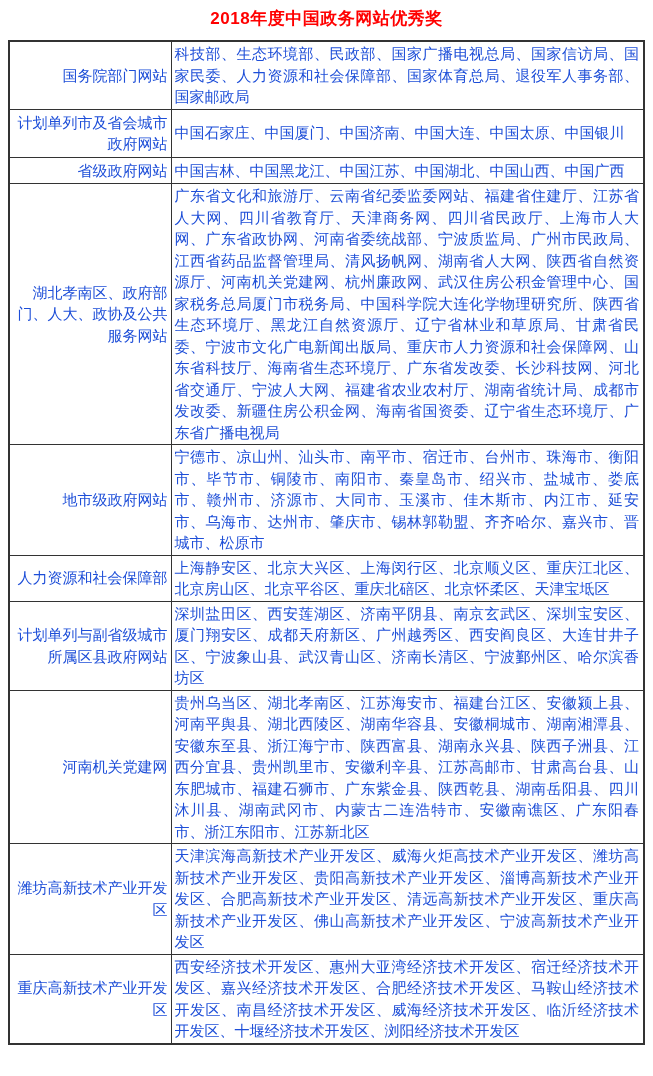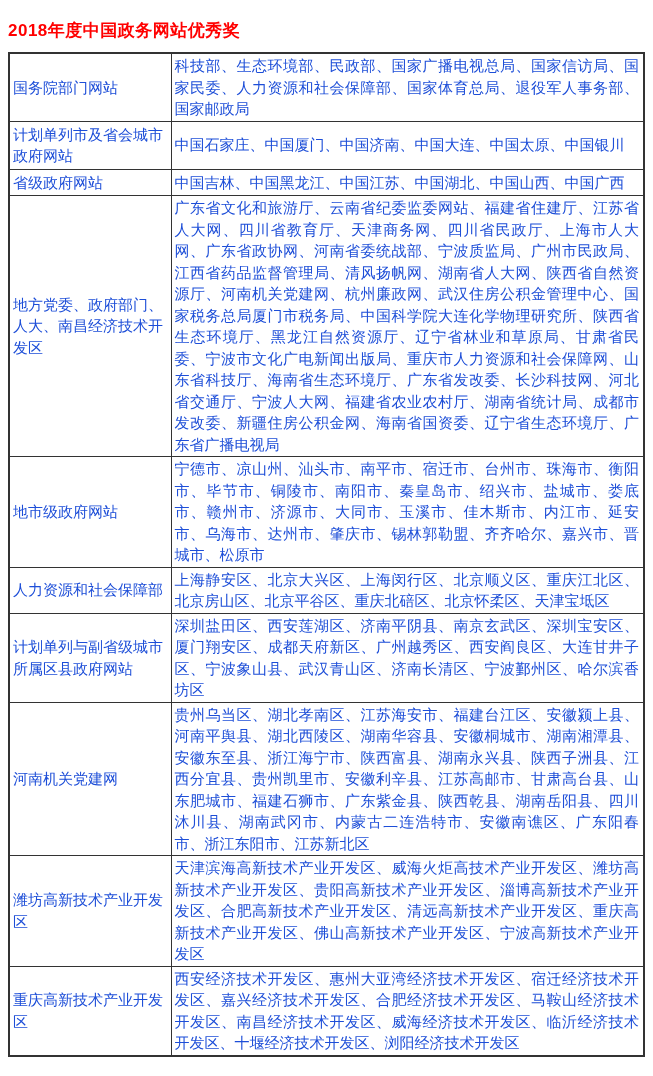--- a/index.html
+++ b/index.html
@@ -9,42 +9,41 @@
     font-family: "Liberation Sans", "DejaVu Sans", sans-serif;
   }
   .page {
     width: 653px;
     padding: 8px 8px 10px 8px;
   }
   .page-title {
     color: #ff0000;
     font-weight: bold;
     font-size: 17px;
-    text-align: left;
+    text-align: center;
     line-height: 22px;
     margin-bottom: 10px;
     letter-spacing: 0.5px;
-    margin-top: 12px;
   }
   table.awards {
     width: 637px;
     border-collapse: collapse;
     table-layout: fixed;
     border: 2px solid #333333;
   }
   table.awards td {
     border: 1px solid #333333;
     font-size: 15px;
     line-height: 21.5px;
     color: #1d4ed8;
     vertical-align: middle;
   }
   td.category-cell {
     width: 162px;
-    text-align: left;
+    text-align: right;
     padding: 2px 3px;
   }
   td.winners-cell {
     text-align: justify;
     padding: 1px 4px 1px 3px;
   }
 </style>
 </head>
 <body>
 
@@ -59,21 +58,21 @@
       </tr>
       <tr>
         <td class="category-cell">计划单列市及省会城市政府网站</td>
         <td class="winners-cell">中国石家庄、中国厦门、中国济南、中国大连、中国太原、中国银川</td>
       </tr>
       <tr>
         <td class="category-cell">省级政府网站</td>
         <td class="winners-cell">中国吉林、中国黑龙江、中国江苏、中国湖北、中国山西、中国广西</td>
       </tr>
       <tr>
-        <td class="category-cell">地方党委、政府部门、人大、南昌经济技术开发区</td>
+        <td class="category-cell">湖北孝南区、政府部门、人大、政协及公共服务网站</td>
         <td class="winners-cell">广东省文化和旅游厅、云南省纪委监委网站、福建省住建厅、江苏省人大网、四川省教育厅、天津商务网、四川省民政厅、上海市人大网、广东省政协网、河南省委统战部、宁波质监局、广州市民政局、江西省药品监督管理局、清风扬帆网、湖南省人大网、陕西省自然资源厅、河南机关党建网、杭州廉政网、武汉住房公积金管理中心、国家税务总局厦门市税务局、中国科学院大连化学物理研究所、陕西省生态环境厅、黑龙江自然资源厅、辽宁省林业和草原局、甘肃省民委、宁波市文化广电新闻出版局、重庆市人力资源和社会保障网、山东省科技厅、海南省生态环境厅、广东省发改委、长沙科技网、河北省交通厅、宁波人大网、福建省农业农村厅、湖南省统计局、成都市发改委、新疆住房公积金网、海南省国资委、辽宁省生态环境厅、广东省广播电视局</td>
       </tr>
       <tr>
         <td class="category-cell">地市级政府网站</td>
         <td class="winners-cell">宁德市、凉山州、汕头市、南平市、宿迁市、台州市、珠海市、衡阳市、毕节市、铜陵市、南阳市、秦皇岛市、绍兴市、盐城市、娄底市、赣州市、济源市、大同市、玉溪市、佳木斯市、内江市、延安市、乌海市、达州市、肇庆市、锡林郭勒盟、齐齐哈尔、嘉兴市、晋城市、松原市</td>
       </tr>
       <tr>
         <td class="category-cell">人力资源和社会保障部</td>
         <td class="winners-cell">上海静安区、北京大兴区、上海闵行区、北京顺义区、重庆江北区、北京房山区、北京平谷区、重庆北碚区、北京怀柔区、天津宝坻区</td>
       </tr>

